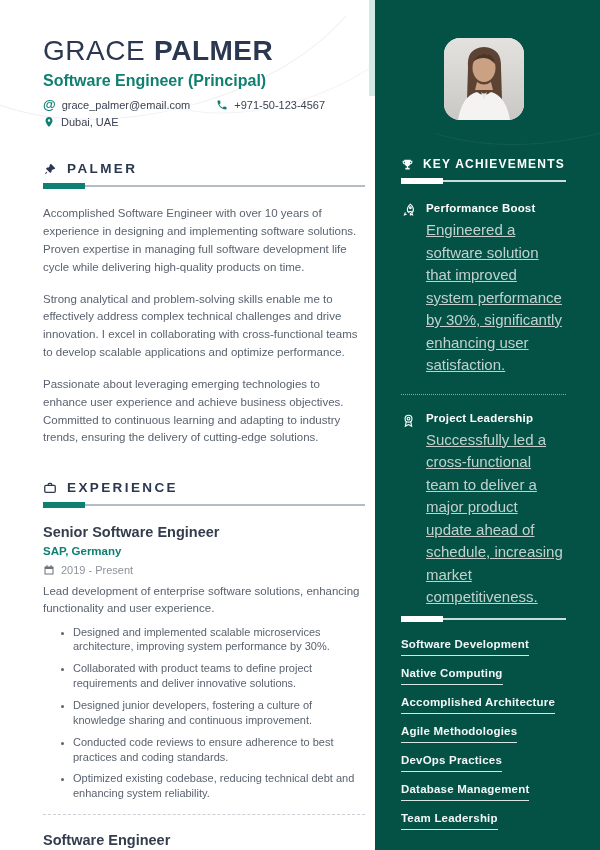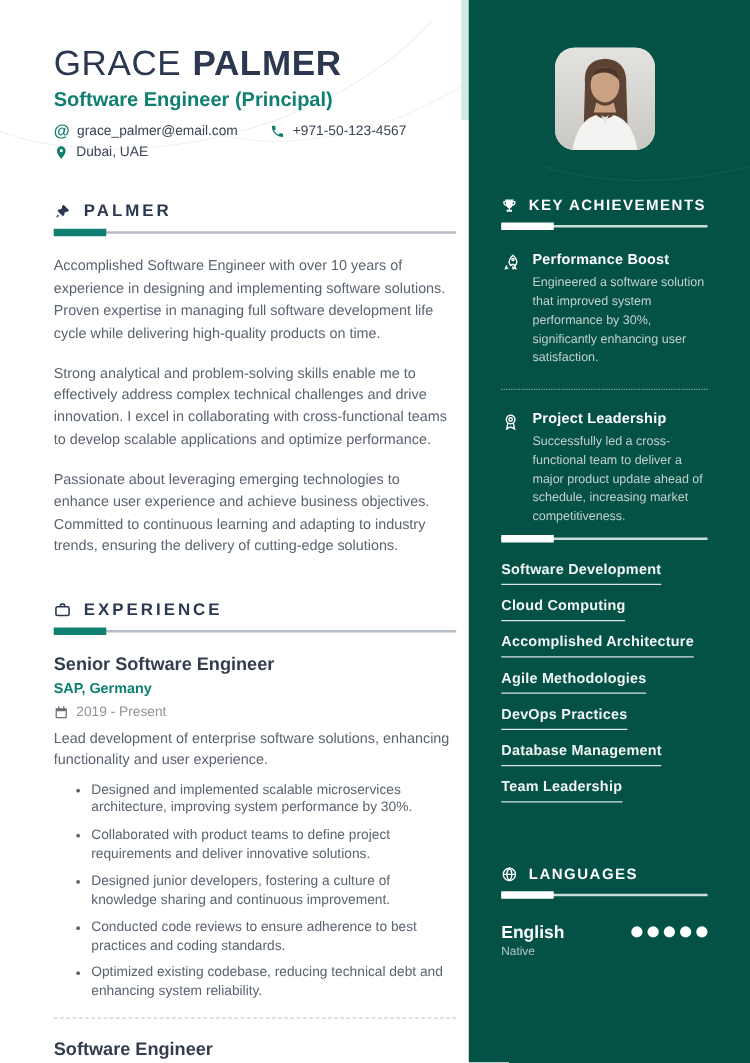--- a/index.html
+++ b/index.html
@@ -55,21 +55,21 @@
   .r-sec-head{display:flex;align-items:center;gap:9px;font-size:12px;font-weight:800;letter-spacing:1.2px;color:#fff;white-space:nowrap;}
   .r-sec-head .h-ico{width:13px;height:13px;color:#fff;display:inline-flex;}
   .r-sec-head .h-ico svg{width:13px;height:13px;}
   .rule-w{position:relative;height:2px;background:rgba(255,255,255,.8);margin:9px 0 20px;}
   .rule-w::before{content:"";position:absolute;left:0;top:-2px;width:42px;height:6px;background:#ffffff;}
 
   .ach-item{display:flex;gap:10px;}
   .ach-ico{width:15px;flex:none;color:#fff;padding-top:1px;}
   .ach-ico svg{width:15px;height:15px;}
   .ach-title{font-size:11.5px;font-weight:700;color:#fff;margin-bottom:5px;letter-spacing:.2px;}
-  .ach-text{font-size:10px;color:#c3d1cd;line-height:1.5;}
+  .ach-text{font-size:15px;color:#c3d1cd;line-height:1.5;text-decoration:underline;}
   .ach-divider{border-top:1px dotted rgba(255,255,255,.5);margin:17px 0;}
 
   .skills-list{margin-top:-2px;}
   .skill{display:table;font-size:11.5px;font-weight:600;color:#f2f6f5;letter-spacing:.2px;padding-bottom:5px;border-bottom:1px solid rgba(255,255,255,.85);margin-bottom:11px;}
 
   .lang-row{display:flex;justify-content:space-between;align-items:flex-start;margin-bottom:11px;}
   .lang-name{font-size:14px;font-weight:600;color:#fff;line-height:1.15;}
   .lang-level{font-size:9.5px;color:#b7c6c2;margin-top:3px;}
   .dots{display:flex;gap:4px;margin-top:4px;}
   .dot{width:9px;height:9px;border-radius:50%;background:#ffffff;}
@@ -232,21 +232,21 @@
     <span>
       <div class="ach-title">Project Leadership</div>
       <div class="ach-text">Successfully led a cross-functional team to deliver a major product update ahead of schedule, increasing market competitiveness.</div>
     </span>
   </div>
 </div>
 
   <div class="rule-w"></div>
   <div class="skills-list">
       <div class="skill">Software Development</div>
-      <div class="skill">Cloud Computing</div>
+      <div class="skill">Native Computing</div>
       <div class="skill">Accomplished Architecture</div>
       <div class="skill">Agile Methodologies</div>
       <div class="skill">DevOps Practices</div>
       <div class="skill">Database Management</div>
       <div class="skill">Team Leadership</div>
     </div>
 
   <div class="r-sec-head mt-langs">
     <span class="h-ico">
       <svg viewBox="0 0 24 24" fill="none" stroke="currentColor" stroke-width="2">

